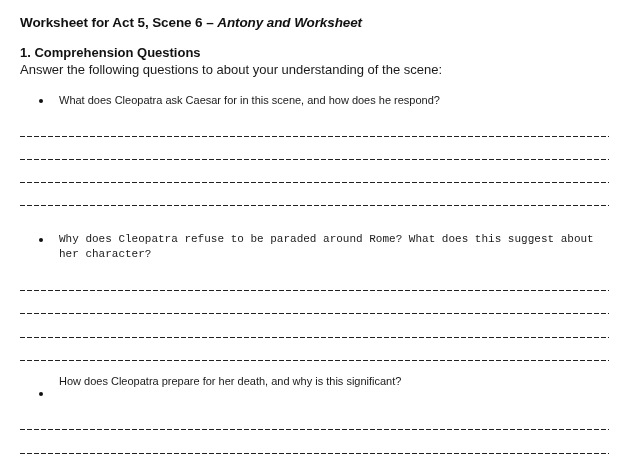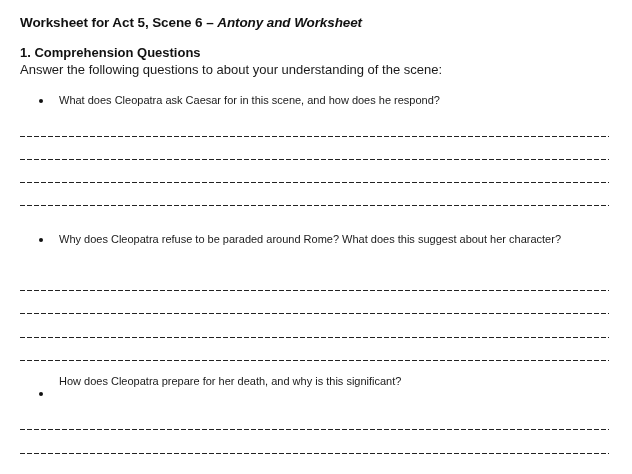--- a/index.html
+++ b/index.html
@@ -70,21 +70,21 @@
 <div class="abs instructions">Answer the following questions to about your understanding of the scene:</div>
 
 <div class="abs bullet" style="left:39px; top:99px;"></div>
 <div class="abs question" style="top:93px;">What does Cleopatra ask Caesar for in this scene, and how does he respond?</div>
 <div class="abs answer-line" style="top:136px;"></div>
 <div class="abs answer-line" style="top:159px;"></div>
 <div class="abs answer-line" style="top:182px;"></div>
 <div class="abs answer-line" style="top:205px;"></div>
 
 <div class="abs bullet" style="left:39px; top:238px;"></div>
-<div class="abs question" style="top:232px;">Why does Cleopatra refuse to be paraded around Rome? What does this suggest about her character?</div>
+<div class="abs question" style="top:232px;font-family:Liberation Mono, monospace;">Why does Cleopatra refuse to be paraded around Rome? What does this suggest about her character?</div>
 <div class="abs answer-line" style="top:290px;"></div>
 <div class="abs answer-line" style="top:313px;"></div>
 <div class="abs answer-line" style="top:337px;"></div>
 <div class="abs answer-line" style="top:360px;"></div>
 
 <div class="abs bullet" style="left:39px; top:392px;"></div>
 <div class="abs question" style="top:374px;">How does Cleopatra prepare for her death, and why is this significant?</div>
 <div class="abs answer-line" style="top:429px;"></div>
 <div class="abs answer-line" style="top:453px;"></div>
 

